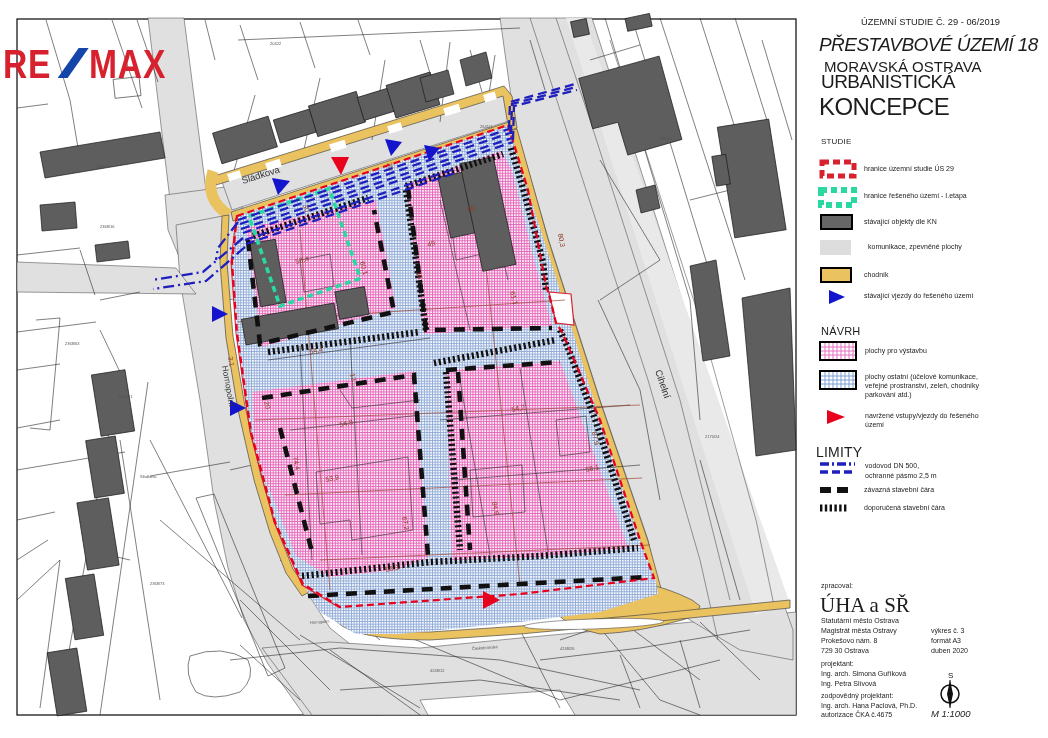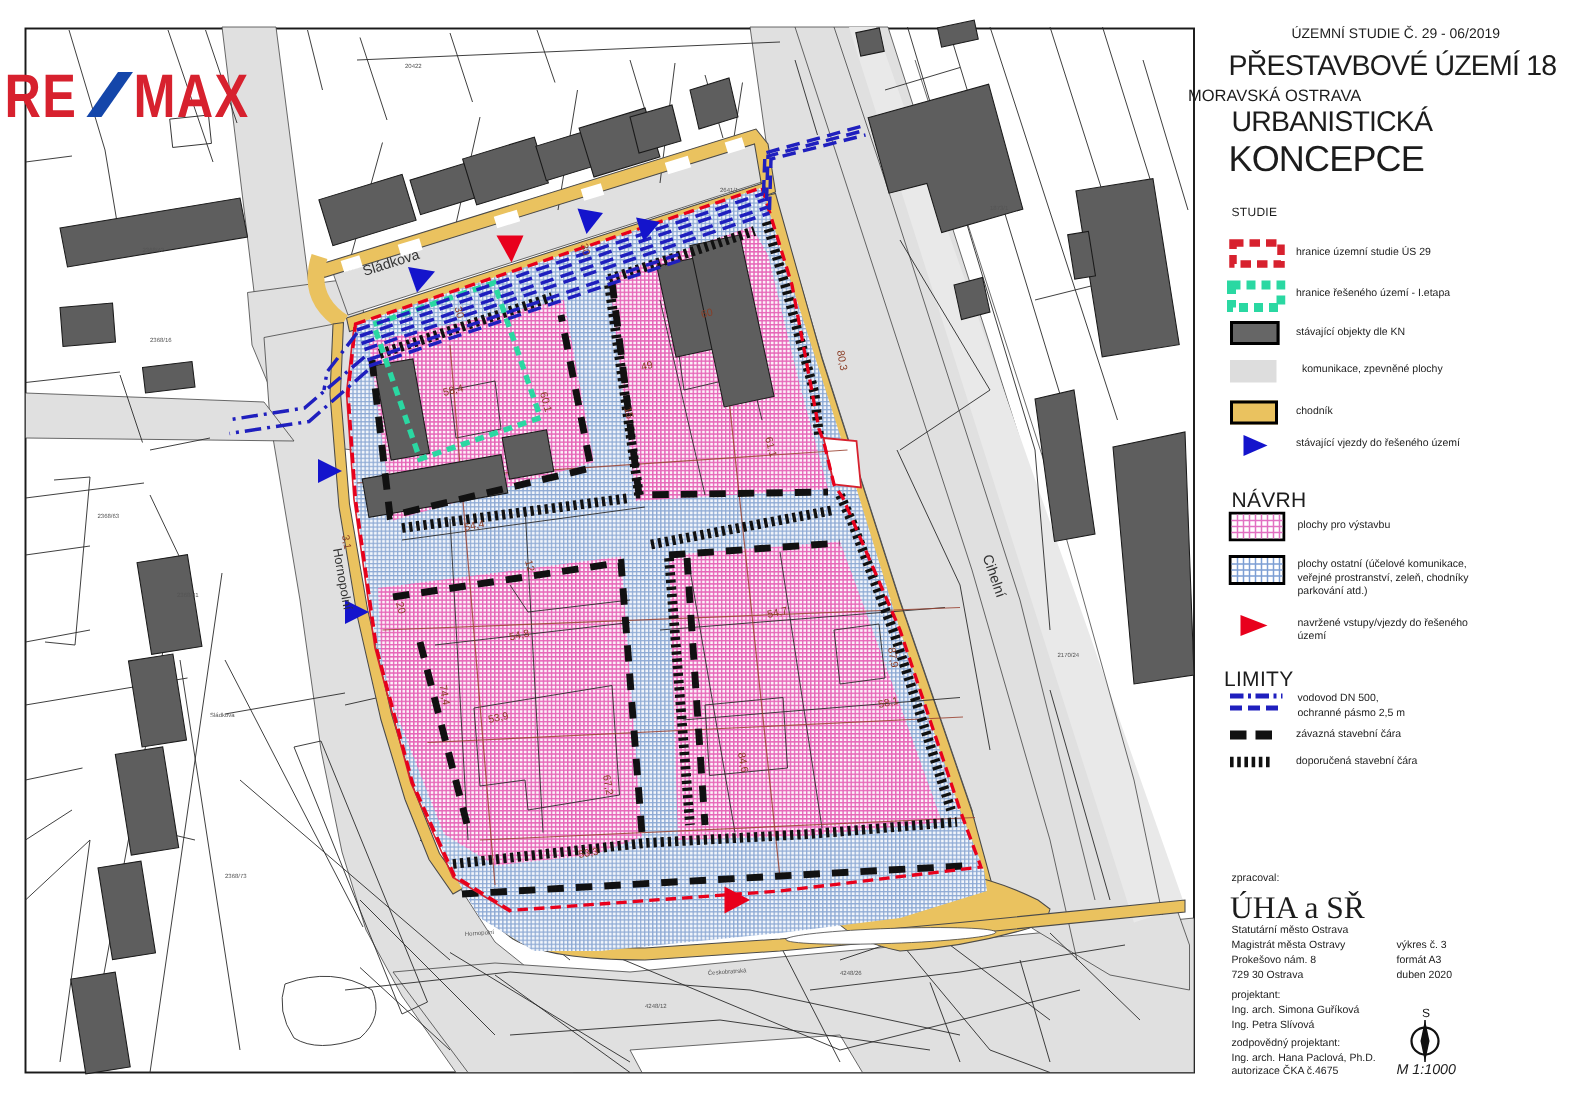--- a/index.html
+++ b/index.html
@@ -295,22 +295,22 @@
 </g>
 </g>
 </svg>
 <div id="remax">
 <span style="position:absolute;left:3px;top:41px;font-weight:bold;font-size:41px;letter-spacing:1px;color:#d7212e;transform:scaleX(0.82);transform-origin:0 0;">RE</span>
 <div style="position:absolute;left:58px;top:48px;width:10px;height:29.5px;background:#1446aa;transform:skewX(-35deg);transform-origin:0 100%;"></div>
 <span style="position:absolute;left:89px;top:41px;font-weight:bold;font-size:41px;letter-spacing:1px;color:#d7212e;transform:scaleX(0.82);transform-origin:0 0;">MAX</span>
 </div>
 <div id="panel">
 <div class="t" style="left:821px;top:17px;font-size:9.3px;padding-left:40px;">ÚZEMNÍ STUDIE Č. 29 - 06/2019</div>
-<div class="t" style="left:819px;top:34px;font-size:19px;letter-spacing:-0.55px;">PŘESTAVBOVÉ ÚZEMÍ 18</div>
-<div class="t" style="left:792px;top:58px;font-size:11px;">MORAVSKÁ OSTRAVA</div>
+<div class="t" style="left:819px;top:34px;font-size:19px;letter-spacing:-0.55px;font-style:italic;">PŘESTAVBOVÉ ÚZEMÍ 18</div>
+<div class="t" style="left:824px;top:58px;font-size:15px;">MORAVSKÁ OSTRAVA</div>
 <div class="t" style="left:821px;top:71px;font-size:19px;letter-spacing:-0.55px;text-align:center;">URBANISTICKÁ</div>
 <div class="t" style="left:819px;top:93px;font-size:24px;letter-spacing:-0.55px;">KONCEPCE</div>
 <div class="t" style="left:821px;top:137px;font-size:8px;letter-spacing:0.2px;">STUDIE</div>
 <svg class="t" style="left:819px;top:159px" width="38" height="20">
         <rect x="3" y="3" width="32" height="14" fill="none" stroke="#d7212e" stroke-width="5" stroke-dasharray="7,4"></rect>
       </svg>
 <div class="t" style="left:864px;top:165px;font-size:7px;">hranice územní studie ÚS 29</div>
 <svg class="t" style="left:817px;top:186px" width="40" height="22">
         <rect x="4" y="4" width="33" height="15" fill="none" stroke="#2ad8a2" stroke-width="6" stroke-dasharray="6,4"></rect>
       </svg>
@@ -318,21 +318,21 @@
 <div class="t" style="left:820px;top:214px;width:33px;height:16px;background:#666;border:2.5px solid #000"></div>
 <div class="t" style="left:864px;top:218px;font-size:7px;">stávající objekty dle KN</div>
 <div class="t" style="left:820px;top:240px;width:31px;height:15px;background:#ddd"></div>
 <div class="t" style="left:868px;top:243px;font-size:7px;">komunikace, zpevněné plochy</div>
 <div class="t" style="left:820px;top:267px;width:32px;height:16px;background:#eac25f;border:2px solid #000"></div>
 <div class="t" style="left:864px;top:271px;font-size:7px;">chodník</div>
 <svg class="t" style="left:826px;top:289px" width="22" height="16">
         <polygon points="3,1 19,8 3,15" fill="#1414cc"></polygon>
       </svg>
 <div class="t" style="left:864px;top:292px;font-size:7px;">stávající vjezdy do řešeného území</div>
-<div class="t" style="left:821px;top:325px;font-size:14px;letter-spacing:0.2px;">NÁVRH</div>
+<div class="t" style="left:821px;top:325px;font-size:11px;letter-spacing:0.2px;">NÁVRH</div>
 <svg class="t" style="left:819px;top:341px" width="38" height="20">
         <rect x="1" y="1" width="36" height="18" fill="#fff" stroke="#000" stroke-width="2"></rect>
         <rect x="2.5" y="2.5" width="33" height="15" fill="none" stroke="#e270c2" stroke-width="0"></rect>
         <g stroke="#e270c2" stroke-width="1">
           <path d="M2,6H36M2,10H36M2,14H36M6,2V18M10,2V18M14,2V18M18,2V18M22,2V18M26,2V18M30,2V18M34,2V18"></path>
         </g>
       </svg>
 <div class="t" style="left:865px;top:347px;font-size:7px;">plochy pro výstavbu</div>
 <svg class="t" style="left:819px;top:370px" width="38" height="20">
         <rect x="1" y="1" width="36" height="18" fill="#fff" stroke="#000" stroke-width="2"></rect>

